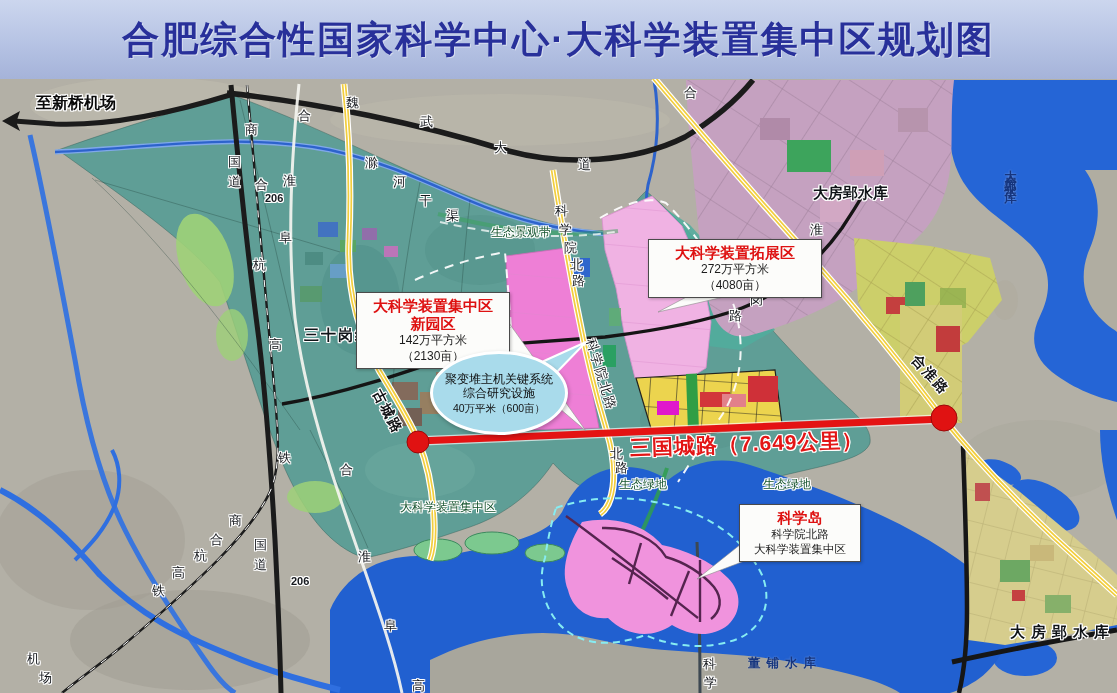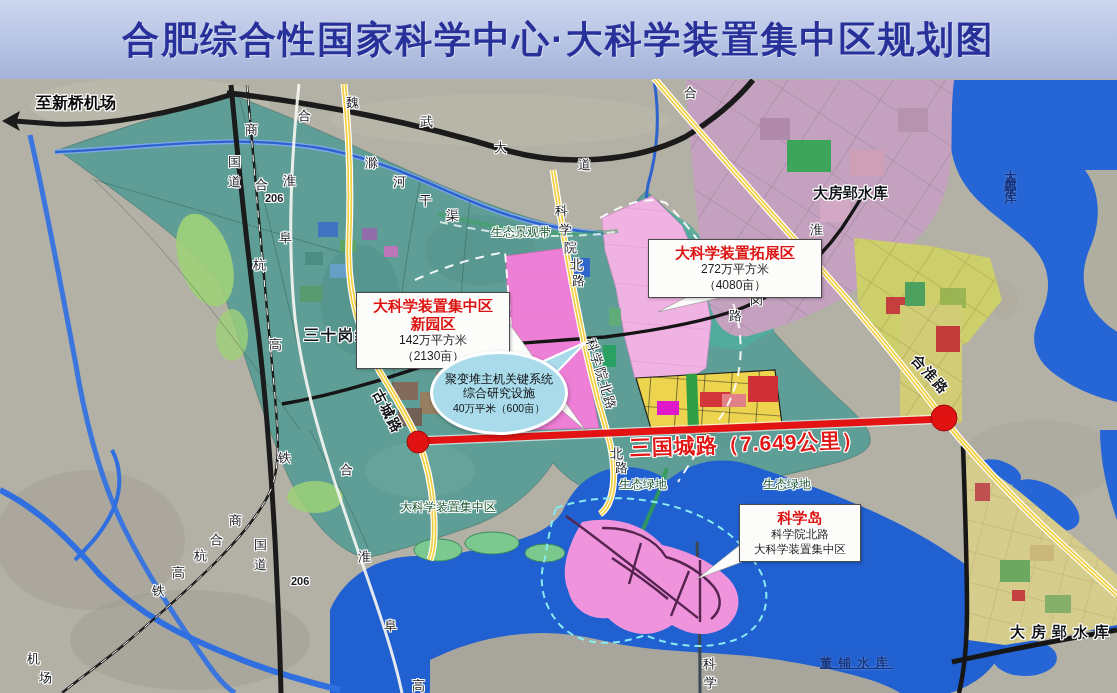--- a/index.html
+++ b/index.html
@@ -307,21 +307,21 @@
 
   <span class="ml dest halo" style="left: 36px; top: 95px;">至新桥机场</span>
       <span class="ml region sp2 halo" style="left: 304px; top: 327px;">三十岗组团</span>
       <span class="ml region halo" style="left: 813px; top: 185px;">大房郢水库</span>
       <span class="ml region sp6 halo" style="left: 1010px; top: 624px;">大房郢水库</span>
       <span class="ml small halo" style="left: 491px; top: 226px;">生态景观带</span>
       <span class="ml small halo" style="left: 619px; top: 478px;">生态绿地</span>
       <span class="ml small halo" style="left: 763px; top: 478px;">生态绿地</span>
       <span class="ml small halo" style="left: 400px; top: 501px;">大科学装置集中区</span>
       <span class="ml wlabel vert" style="left: 1004px; top: 160px;">大房郢水库</span>
-      <span class="ml wlabel sp6" style="left: 820px; top: 657px; text-decoration: underline;">董铺水库</span>
+      <span class="ml wlabel sp6" style="left: 748px; top: 657px;">董铺水库</span>
       <span class="ml rc halo" style="left: 346px; top: 96px;">魏</span>
       <span class="ml rc halo" style="left: 420px; top: 115px;">武</span>
       <span class="ml rc halo" style="left: 494px; top: 141px;">大</span>
       <span class="ml rc halo" style="left: 578px; top: 158px;">道</span>
       <span class="ml rc halo" style="left: 365px; top: 156px;">滁</span>
       <span class="ml rc halo" style="left: 393px; top: 175px;">河</span>
       <span class="ml rc halo" style="left: 419px; top: 194px;">干</span>
       <span class="ml rc halo" style="left: 446px; top: 209px;">渠</span>
       <span class="ml rc halo" style="left: 228px; top: 155px;">国</span>
       <span class="ml rc halo" style="left: 228px; top: 175px;">道</span>

